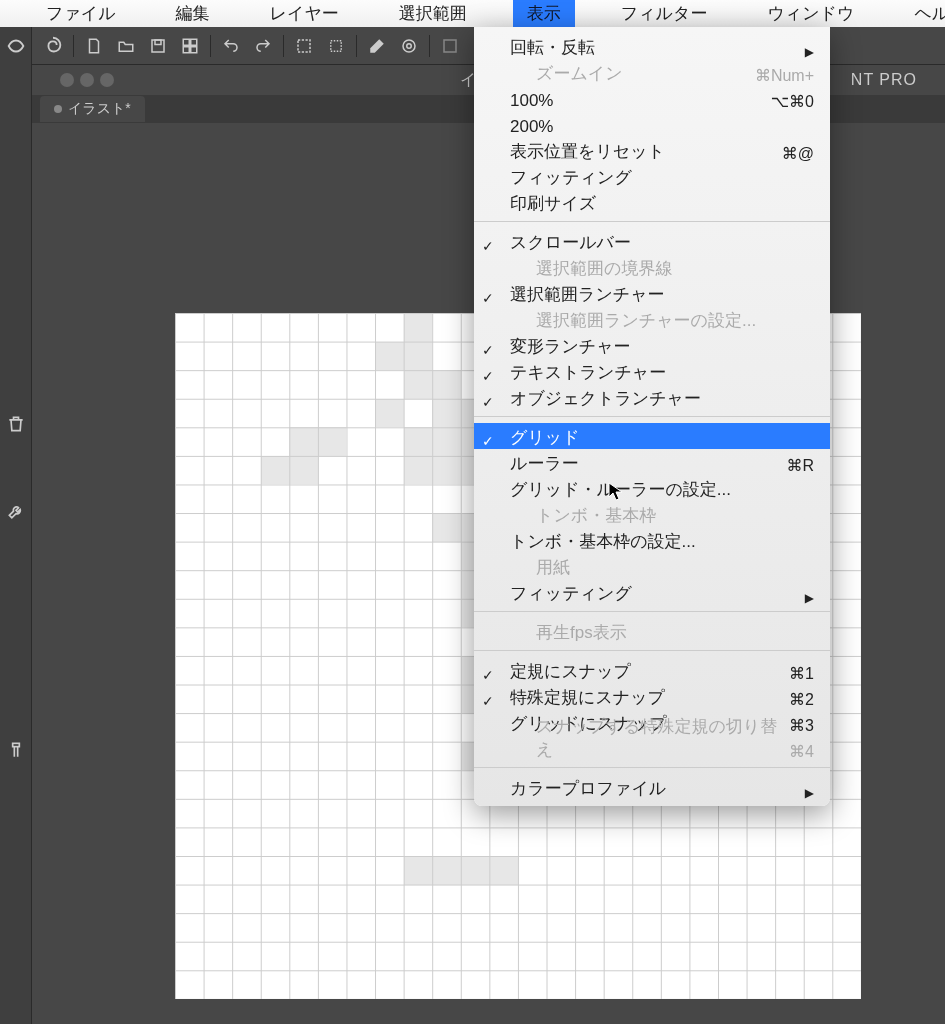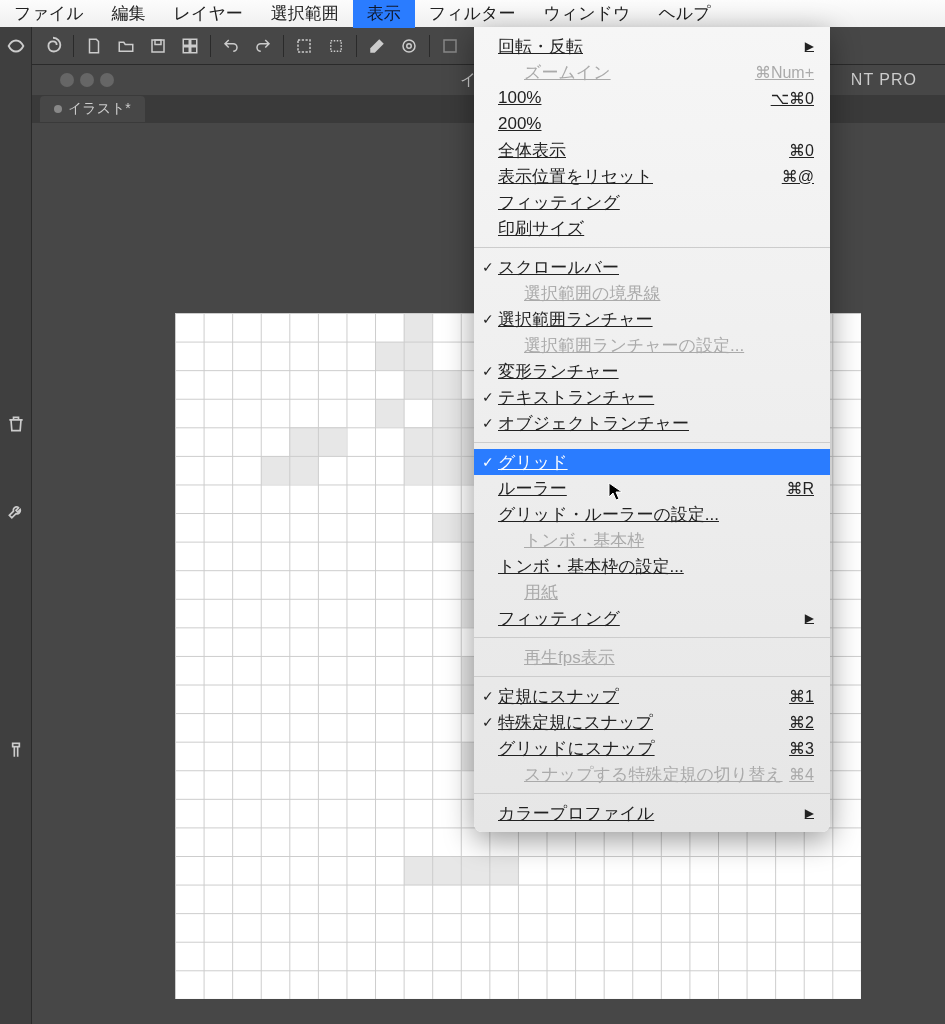--- a/index.html
+++ b/index.html
@@ -1,19 +1,19 @@
 <!DOCTYPE html>
 <html><head>
 <meta charset="utf-8">
 <style>
 * { margin: 0; padding: 0; box-sizing: border-box; font-family: -apple-system, "Hiragino Sans", "Hiragino Kaku Gothic ProN", sans-serif; }
 body { width: 945px; height: 1024px; background: #474747; overflow: hidden; position: relative; }
 
 .menubar { background: linear-gradient(#fcfcfc, #f0f0f0); height: 27px; display: flex; align-items: center; font-size: 17px; color: #222; }
-.menubar .mb-item { padding: 3px 14px; cursor: default; white-space: nowrap; }
+.menubar .mb-item { padding: 3px 14px; cursor: default; white-space: nowrap; margin-left: 32px; }
 .menubar .mb-item.active { background: #2a7cff; color: #0f172a; }
 
 .toolbar { background: #474747; height: 38px; display: flex; align-items: center; padding-left: 38px; gap: 2px; border-bottom: 1px solid #2a2a2a; }
 .tool-btn { width: 30px; height: 30px; display: inline-flex; align-items: center; justify-content: center; color: #bbb; }
 .tool-sep { width: 1px; height: 22px; background: #2a2a2a; margin: 0 3px; }
 
 .title-row { height: 30px; display: flex; align-items: center; padding-left: 60px; color: #ccc; font-size: 16px; }
 .title-row .doc-title { margin-left: 340px; }
 .title-row .app { margin-left: auto; margin-right: 28px; letter-spacing: 1px; }
 .title-row .win-btn { width: 14px; height: 14px; border-radius: 50%; margin-right: 6px; background: #666; }
@@ -26,21 +26,21 @@
 .left-tools .icon { width: 32px; height: 38px; display: flex; align-items: center; justify-content: center; color: #bbb; }
 .left-tools .spacer { height: 340px; }
 
 .canvas { position: absolute; left: 175px; top: 313px; width: 686px; height: 686px; background: #fff; }
 .canvas::after { content: ""; position: absolute; inset: 0;
   background-image: linear-gradient(to right, #ccc 1px, transparent 1px), linear-gradient(to bottom, #ccc 1px, transparent 1px);
   background-size: 28.58px 28.58px; }
 .px { position: absolute; width: 28.58px; height: 28.58px; background: #e7e7e7; }
 
 .dropdown { position: absolute; left: 474px; top: 27px; width: 356px; background: linear-gradient(#f6f6f6,#e6e6e6); border-radius: 0 0 8px 8px; box-shadow: 0 8px 30px rgba(0,0,0,0.4); font-size: 17px; color: #222; padding: 6px 0; }
-.dropdown .item { display: flex; align-items: center; height: 26px; padding: 0 16px 0 24px; position: relative; text-decoration: underline; }
+.dropdown .item { display: flex; align-items: flex-end; height: 26px; padding: 0 16px 0 36px; position: relative; }
 .dropdown .item.disabled { color: #aaa; margin-left: 26px; }
 .dropdown .item.highlight { background: #2a7cff; color: #fff; }
 .dropdown .item .check { position: absolute; left: 8px; font-size: 14px; }
 .dropdown .item .arrow { margin-left: auto; font-size: 12px; }
 .dropdown .item .shortcut { margin-left: auto; font-size: 16px; color: inherit; }
 .dropdown .sep { height: 1px; background: #ccc; margin: 6px 0; }
 
 .cursor { position: absolute; left: 608px; top: 482px; z-index: 100; pointer-events: none; }
 .cursor svg { width: 16px; height: 20px; }
 </style>
@@ -224,24 +224,20 @@
       <span class="shortcut">⌘Num+</span>
     </div>
     <div class="item">
       <span>100%</span>
       <span class="shortcut">⌥⌘0</span>
     </div>
     <div class="item">
       <span>200%</span>
     </div>
     <div class="item">
-      <span>全体表示</span>
-      <span class="shortcut">⌘0</span>
-    </div>
-    <div class="item">
       <span>表示位置をリセット</span>
       <span class="shortcut">⌘@</span>
     </div>
     <div class="item">
       <span>フィッティング</span>
     </div>
     <div class="item">
       <span>印刷サイズ</span>
     </div>
     <div class="sep"></div>

